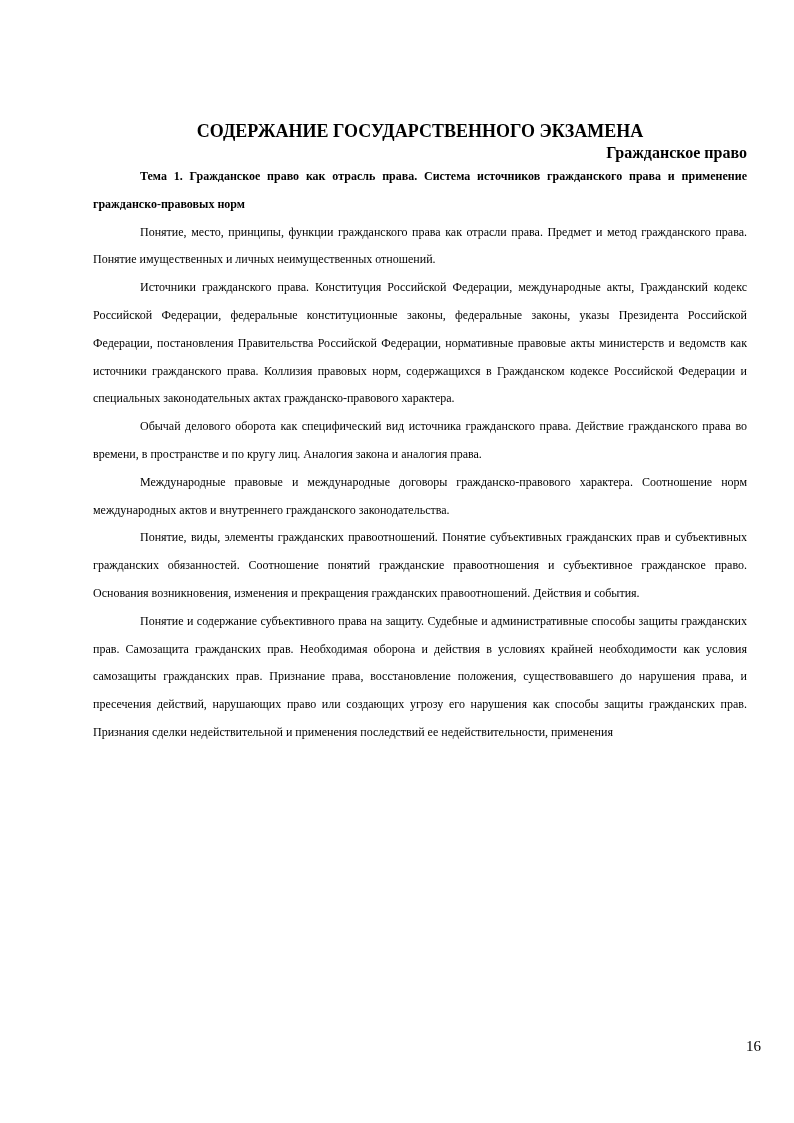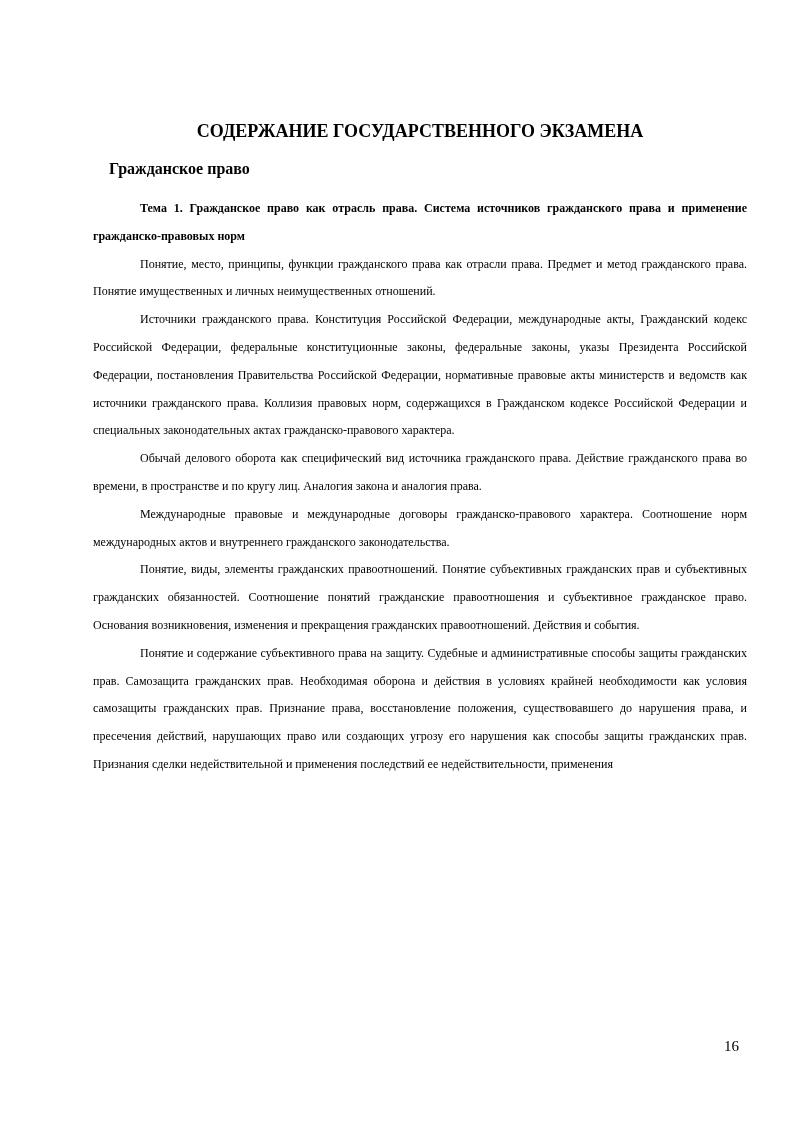--- a/index.html
+++ b/index.html
@@ -19,40 +19,40 @@
     overflow: hidden;
   }
   .doc-title {
     margin: 0;
     font-size: 18px;
     font-weight: bold;
     line-height: 22px;
     text-align: center;
   }
   .doc-subtitle {
-    margin: 16px;
+    margin: 0;
     font-size: 16px;
     font-weight: bold;
     line-height: 21px;
-    text-align: left;
+    text-align: right;
   }
   .doc-body p {
     margin: 0;
     font-size: 12px;
     line-height: 27.8px;
     text-align: justify;
     text-indent: 47px;
   }
   .doc-body p.theme {
     font-weight: bold;
   }
   .page-number {
     position: absolute;
     top: 1037px;
-    right: 55px;
+    right: 33px;
     font-size: 15px;
     line-height: 18px;
   }
 </style>
 </head>
 <body>
 
 <div class="page">
   <h1 class="doc-title">СОДЕРЖАНИЕ ГОСУДАРСТВЕННОГО ЭКЗАМЕНА</h1>
   <h2 class="doc-subtitle">Гражданское право</h2>

